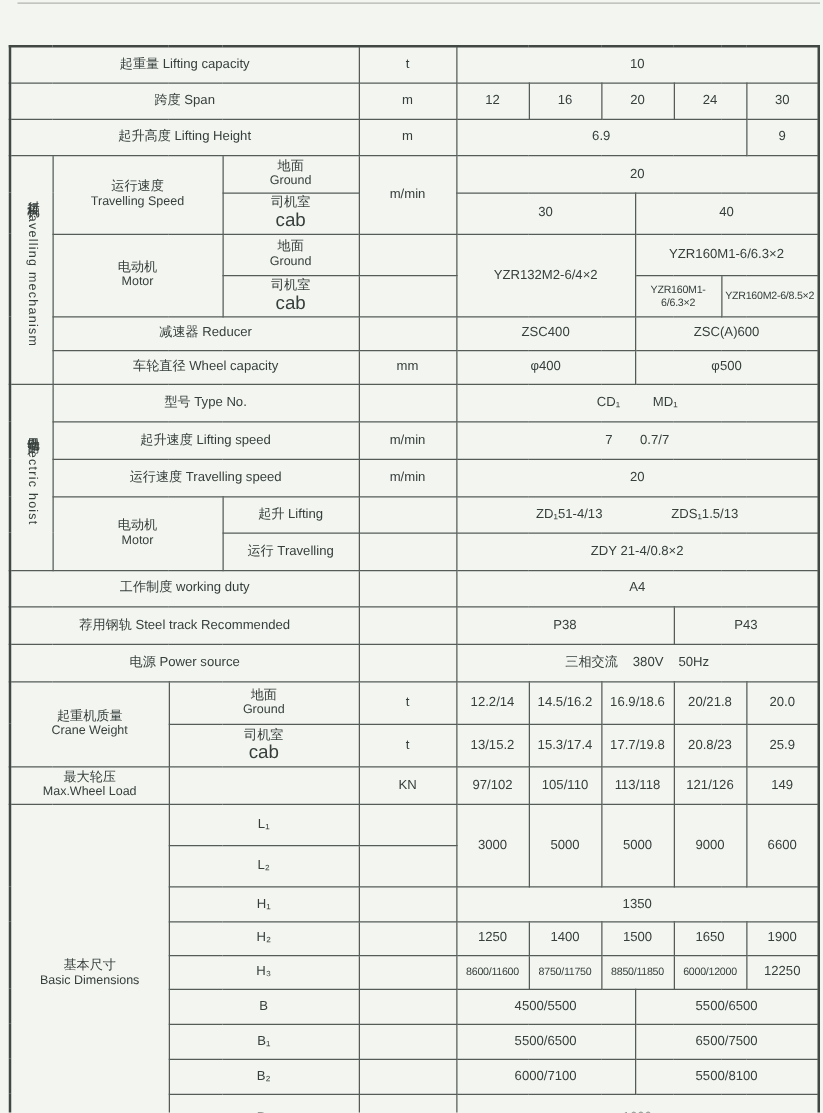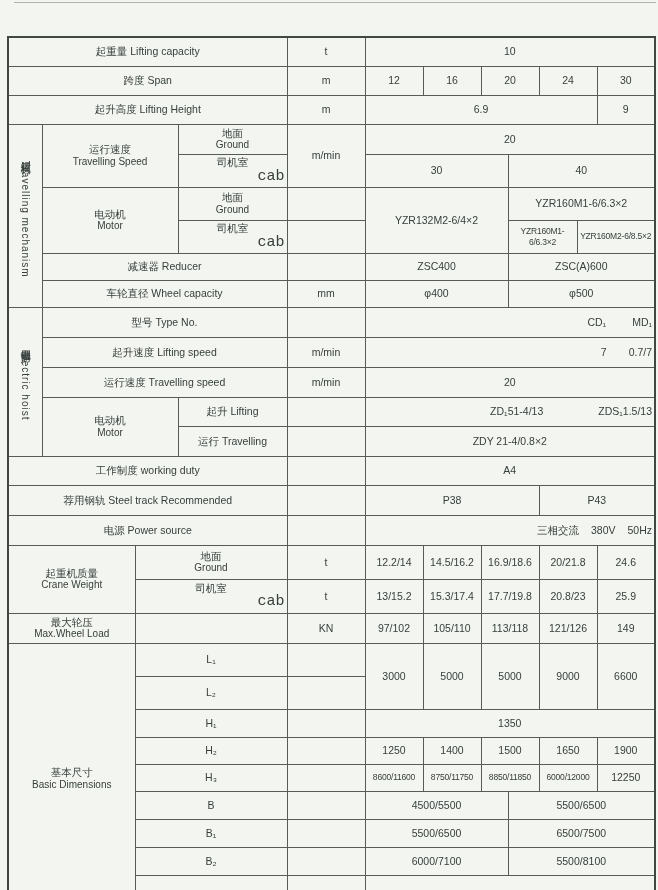--- a/index.html
+++ b/index.html
@@ -28,30 +28,30 @@
     vertical-align:middle;
     padding:0 2px;
     font-size:10.5px;
     line-height:1.2;
     overflow:hidden;
     color:#363f3c;
   }
   .lbl{font-size:10.5px;}
   .zh{display:block;font-size:10.5px;}
   .en{display:block;font-size:10px;}
-  .cab-en{display:block;font-family:Liberation Mono, monospace;font-size:15px;line-height:1.05;text-align:right;}
+  .cab-en{display:block;font-family:Liberation Sans, sans-serif;font-size:15px;line-height:1.05;}
   .vcell div{
     writing-mode:vertical-rl;
     text-orientation:mixed;
     margin:0 auto;
     font-size:10px;
     letter-spacing:1px;
     white-space:nowrap;
   }
-  .pair{display:flex;justify-content:flex-end;align-items:center;}
+  .pair{display:flex;justify-content:center;align-items:center;}
   .gap26{gap:26px;}
   .gap22{gap:22px;}
   .gap55{gap:55px;}
   .gap12{gap:12px;}
   .small{font-size:8.5px;letter-spacing:-0.2px;padding:0 1px;}
   .val{font-size:10.5px;}
 </style>
 </head>
 <body>
 
@@ -244,21 +244,21 @@
     </td>
     <td colspan="2">
       <span class="zh">地面</span>
       <span class="en">Ground</span>
     </td>
     <td>t</td>
     <td class="val">12.2/14</td>
     <td class="val">14.5/16.2</td>
     <td colspan="2" class="val">16.9/18.6</td>
     <td colspan="2" class="val">20/21.8</td>
-    <td class="val">24.6</td>
+    <td class="val">20.0</td>
   </tr>
 
   <tr style="height:34px">
     <td colspan="2">
       <span class="zh">司机室</span>
       <span class="cab-en">cab</span>
     </td>
     <td>t</td>
     <td class="val">13/15.2</td>
     <td class="val">15.3/17.4</td>

